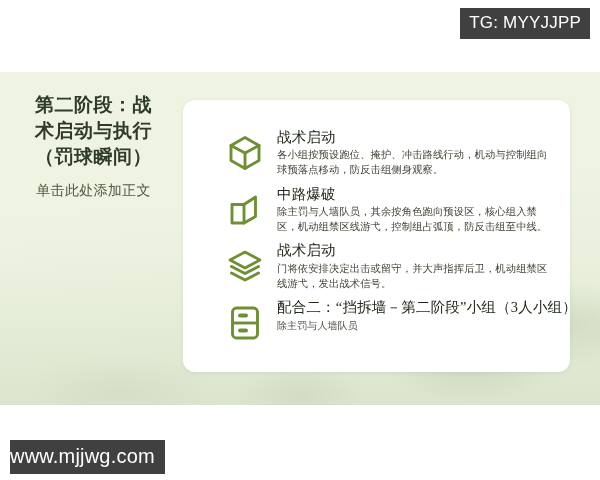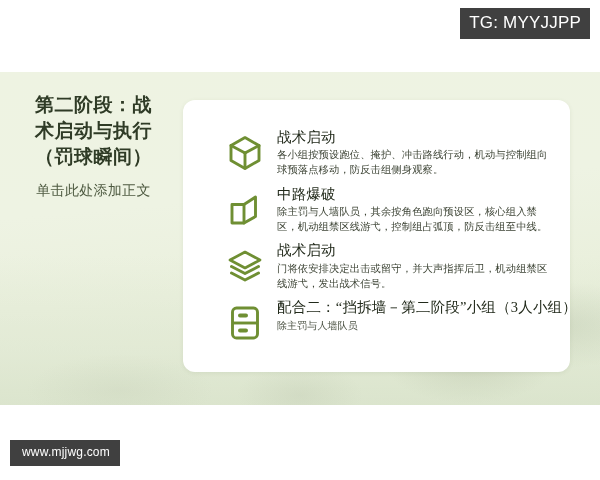--- a/index.html
+++ b/index.html
@@ -22,21 +22,21 @@
     color: #ffffff;
     font-family: "Liberation Sans", sans-serif;
     font-size: 17px;
     line-height: 1;
     letter-spacing: .2px;
     padding: 6px 9px 8px 9px;
     white-space: nowrap;
     z-index: 40;
   }
   .wm-top   { top: 8px;  right: 10px; }
-  .wm-bottom{ left: 10px; top: 440px; font-size: 12px; padding: 6px 10px 8px 12px; }
+  .wm-bottom{ left: 10px; top: 440px; font-size: 20px; padding: 6px 10px 8px 0; }
 
   
   .slide {
     position: absolute;
     left: 0;
     top: 72px;
     width: 600px;
     height: 333px;
     overflow: hidden;
     background: linear-gradient(175deg,

